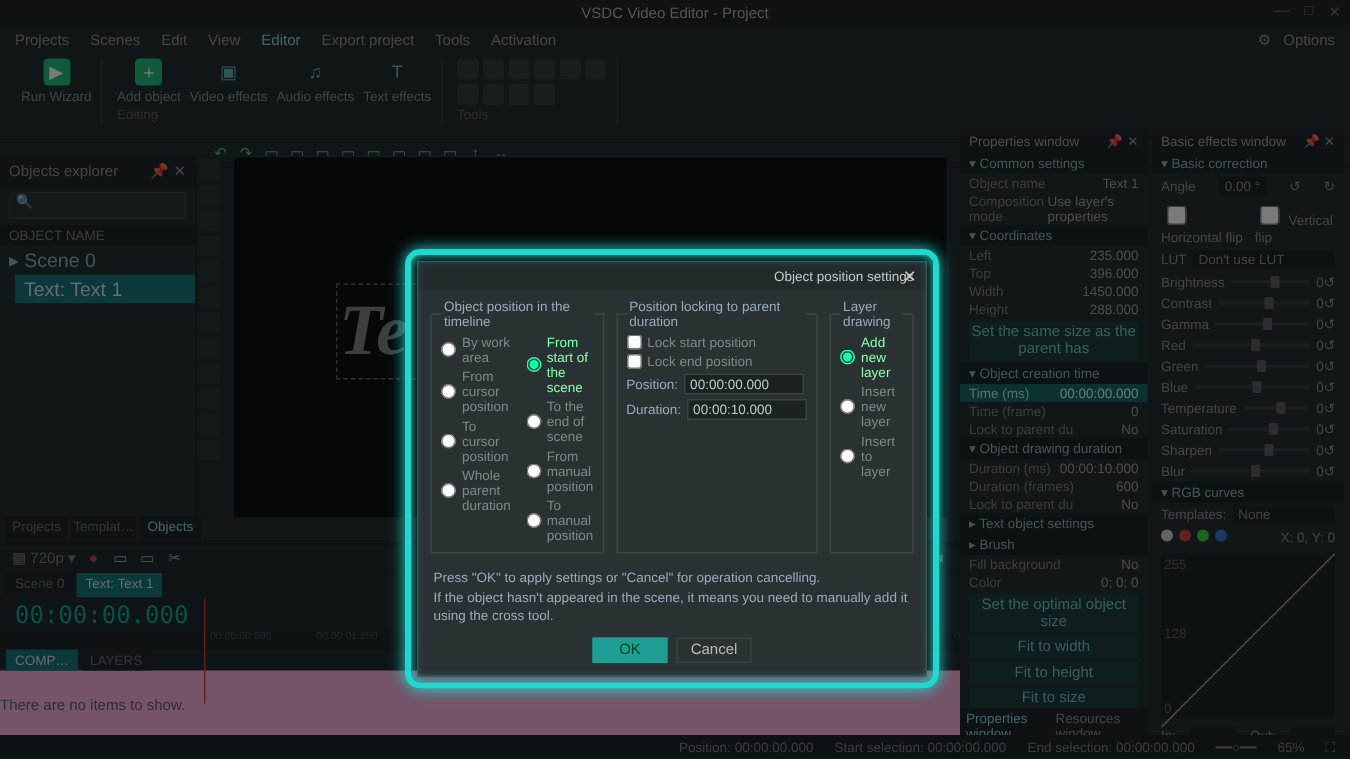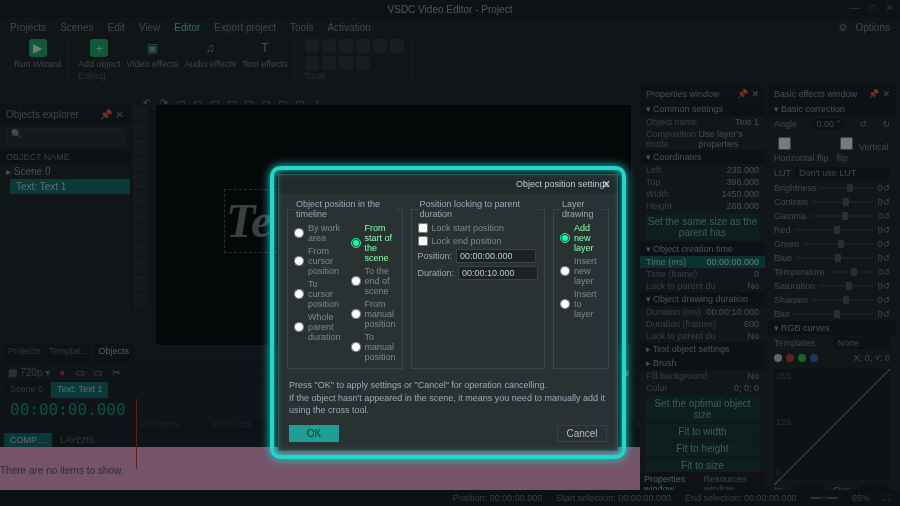--- a/index.html
+++ b/index.html
@@ -23,21 +23,21 @@
 .ribbon .smallrow .sq{width:14px;height:14px;background:#2a2f31;border-radius:2px;cursor:pointer}
 .ribbon .label{position:absolute;bottom:2px;font-size:9px;color:#555}
 
 .toolstrip{height:18px;display:flex;align-items:center;gap:3px;padding:0 140px;border-bottom:1px solid #0e1213}
 .toolstrip .sq{width:14px;height:14px;border-radius:2px;display:inline-flex;align-items:center;justify-content:center;font-size:10px;color:#6a8;cursor:pointer}
 
 .leftpanel{position:absolute;left:0;top:104px;width:130px;height:240px;background:#1c2224;border-right:1px solid #0e1213}
 .leftpanel .hdr{height:16px;background:#14181a;color:#888;padding:2px 6px;font-size:10px;display:flex;align-items:center;justify-content:space-between}
 .leftpanel .search{margin:4px 6px;height:16px;background:#22282a;border:1px solid #333;border-radius:2px;color:#555;padding:0 4px;font-size:9px}
 .leftpanel .colhdr{background:#111517;color:#777;padding:2px 6px;font-size:9px}
-.leftpanel .row{padding:2px 6px;color:#8aa;font-size:10px;cursor:pointer}
+.leftpanel .row{padding:2px 6px;color:#8aa;font-size:13px;cursor:pointer}
 .leftpanel .row.sel{background:#0e6b68;color:#cde}
 .lefttabs{position:absolute;left:0;top:344px;width:130px;height:18px;display:flex;gap:2px;padding:0 4px}
 .lefttabs span{flex:1;background:#14181a;color:#666;font-size:9px;padding:2px;text-align:center;cursor:pointer}
 .lefttabs span.act{color:#8cc}
 
 .toolcol{position:absolute;left:133px;top:106px;width:16px;display:flex;flex-direction:column;gap:3px}
 .toolcol .t{width:14px;height:14px;background:#22282a;border-radius:2px;cursor:pointer}
 
 .canvas{position:absolute;left:155px;top:104px;width:475px;height:240px;background:#000;border:1px solid #222}
 .canvas .textobj{position:absolute;left:70px;top:88px;font-size:48px;font-weight:900;font-style:italic;color:#7a7a7a;font-family:Georgia,serif}
@@ -51,21 +51,21 @@
 .rpanel .kv{display:flex;justify-content:space-between;padding:1px 6px;color:#777}
 .rpanel .kv .v{color:#999}
 .rpanel .kv.hl{background:#0e5c5a;color:#bde}
 .rpanel .kv.hl .v{color:#cfe}
 .rpanel .actbtn{margin:2px 6px;background:#14302e;color:#7bb;text-align:center;padding:2px 0;cursor:pointer;font-size:10px}
 .rpanel.fx .row{display:flex;align-items:center;justify-content:space-between;padding:2px 6px;color:#888}
 .rpanel.fx .row .slider{flex:1;height:2px;background:#333;margin:0 4px;position:relative}
 .rpanel.fx .row .slider::after{content:"";position:absolute;left:50%;top:-3px;width:6px;height:8px;background:#555;border-radius:1px}
 .rpanel.fx .curves{margin:4px 6px;height:110px;background:#111517;position:relative}
 .rpanel.fx .curves svg{position:absolute;inset:0}
-.rpanel.fx .dots{display:flex;gap:4px;padding:2px 6px;align-items:center}
+.rpanel.fx .dots{display:flex;gap:4px;padding:2px 6px;}
 .rpanel.fx .dot{width:8px;height:8px;border-radius:50%}
 
 .timeline{position:absolute;left:0;top:362px;width:640px;height:120px;background:#181d1f;border-top:1px solid #0e1213}
 .timeline .ctrl{height:18px;display:flex;align-items:center;gap:6px;padding:0 8px;color:#777;border-bottom:1px solid #0e1213}
 .timeline .ctrl .sq{width:12px;height:12px;cursor:pointer;color:#7aa;display:inline-flex;align-items:center;justify-content:center}
 .timeline .tabs{height:16px;display:flex;gap:2px;padding:0 4px}
 .timeline .tabs span{background:#14181a;color:#666;font-size:9px;padding:2px 6px;cursor:pointer}
 .timeline .tabs span.act{background:#0e6b68;color:#cde}
 .timeline .tc{font-size:16px;color:#0aa38a;padding:2px 10px;font-family:monospace}
 .timeline .tracks{height:46px;background:#f9a8d4;color:#555;display:flex;align-items:center;}
@@ -83,21 +83,21 @@
 .dialog fieldset{border:1px solid #3c4446;padding:4px 6px 6px;margin:0}
 .dialog legend{color:#9ab;font-size:9px;padding:0 2px}
 .dialog .col{display:flex;flex-direction:column;gap:3px}
 .dialog label{display:flex;align-items:center;gap:4px;color:#8fa;cursor:pointer}
 .dialog label.unsel{color:#7a8a8a}
 .dialog input[type=radio],.dialog input[type=checkbox]{accent-color:#1fa;width:10px;height:10px;margin:0}
 .dialog .twocolradios{display:flex;gap:10px}
 .dialog .kvp{display:flex;align-items:center;gap:4px;color:#9ab}
 .dialog .kvp input{width:72px;background:#1c2224;border:1px solid #3a4244;color:#bcc;font-size:9px;padding:1px 3px}
 .dialog .notes{padding:4px 10px;color:#9ab;font-size:9px;line-height:1.4}
-.dialog .btns{display:flex;justify-content:space-between;gap:6px;padding:4px 10px 8px}
+.dialog .btns{display:flex;justify-content:center;gap:6px;padding:4px 10px 8px}
 .dialog .btns button{width:50px;padding:2px 0;font-size:10px;border:1px solid #3a4244;cursor:pointer}
 .dialog .btns .ok{background:#1f9e94;color:#042;border-color:#1f9e94}
 .dialog .btns .cancel{background:#2a3133;color:#bbb}
 </style>
 </head>
 <body>
 
 <div class="titlebar">
   <span>VSDC Video Editor - Project</span>
   <div class="wincontrols">
@@ -377,21 +377,21 @@
       <div class="row">
         <span>Blur</span>
         <div class="slider"></div>
         <span>0</span>
         <span>↺</span>
       </div>
     </div>
   <div class="sect">▾ <span>RGB curves</span></div>
   <div class="row">
       <span>Templates:</span>
-      <span style="background:#111517;padding:1px 4px;flex:1;margin-left:16px">None</span>
+      <span style="background:#111517;padding:1px 4px;flex:1;margin-left:4px">None</span>
     </div>
   <div class="dots">
     <span class="dot" style="background:#ccc"></span>
     <span class="dot" style="background:#c33"></span>
     <span class="dot" style="background:#3c3"></span>
     <span class="dot" style="background:#36c"></span>
     <span style="margin-left:auto;color:#888">X: 0, Y: 0</span>
   </div>
   <div class="curves">
     <svg viewBox="0 0 100 100" preserveAspectRatio="none">

